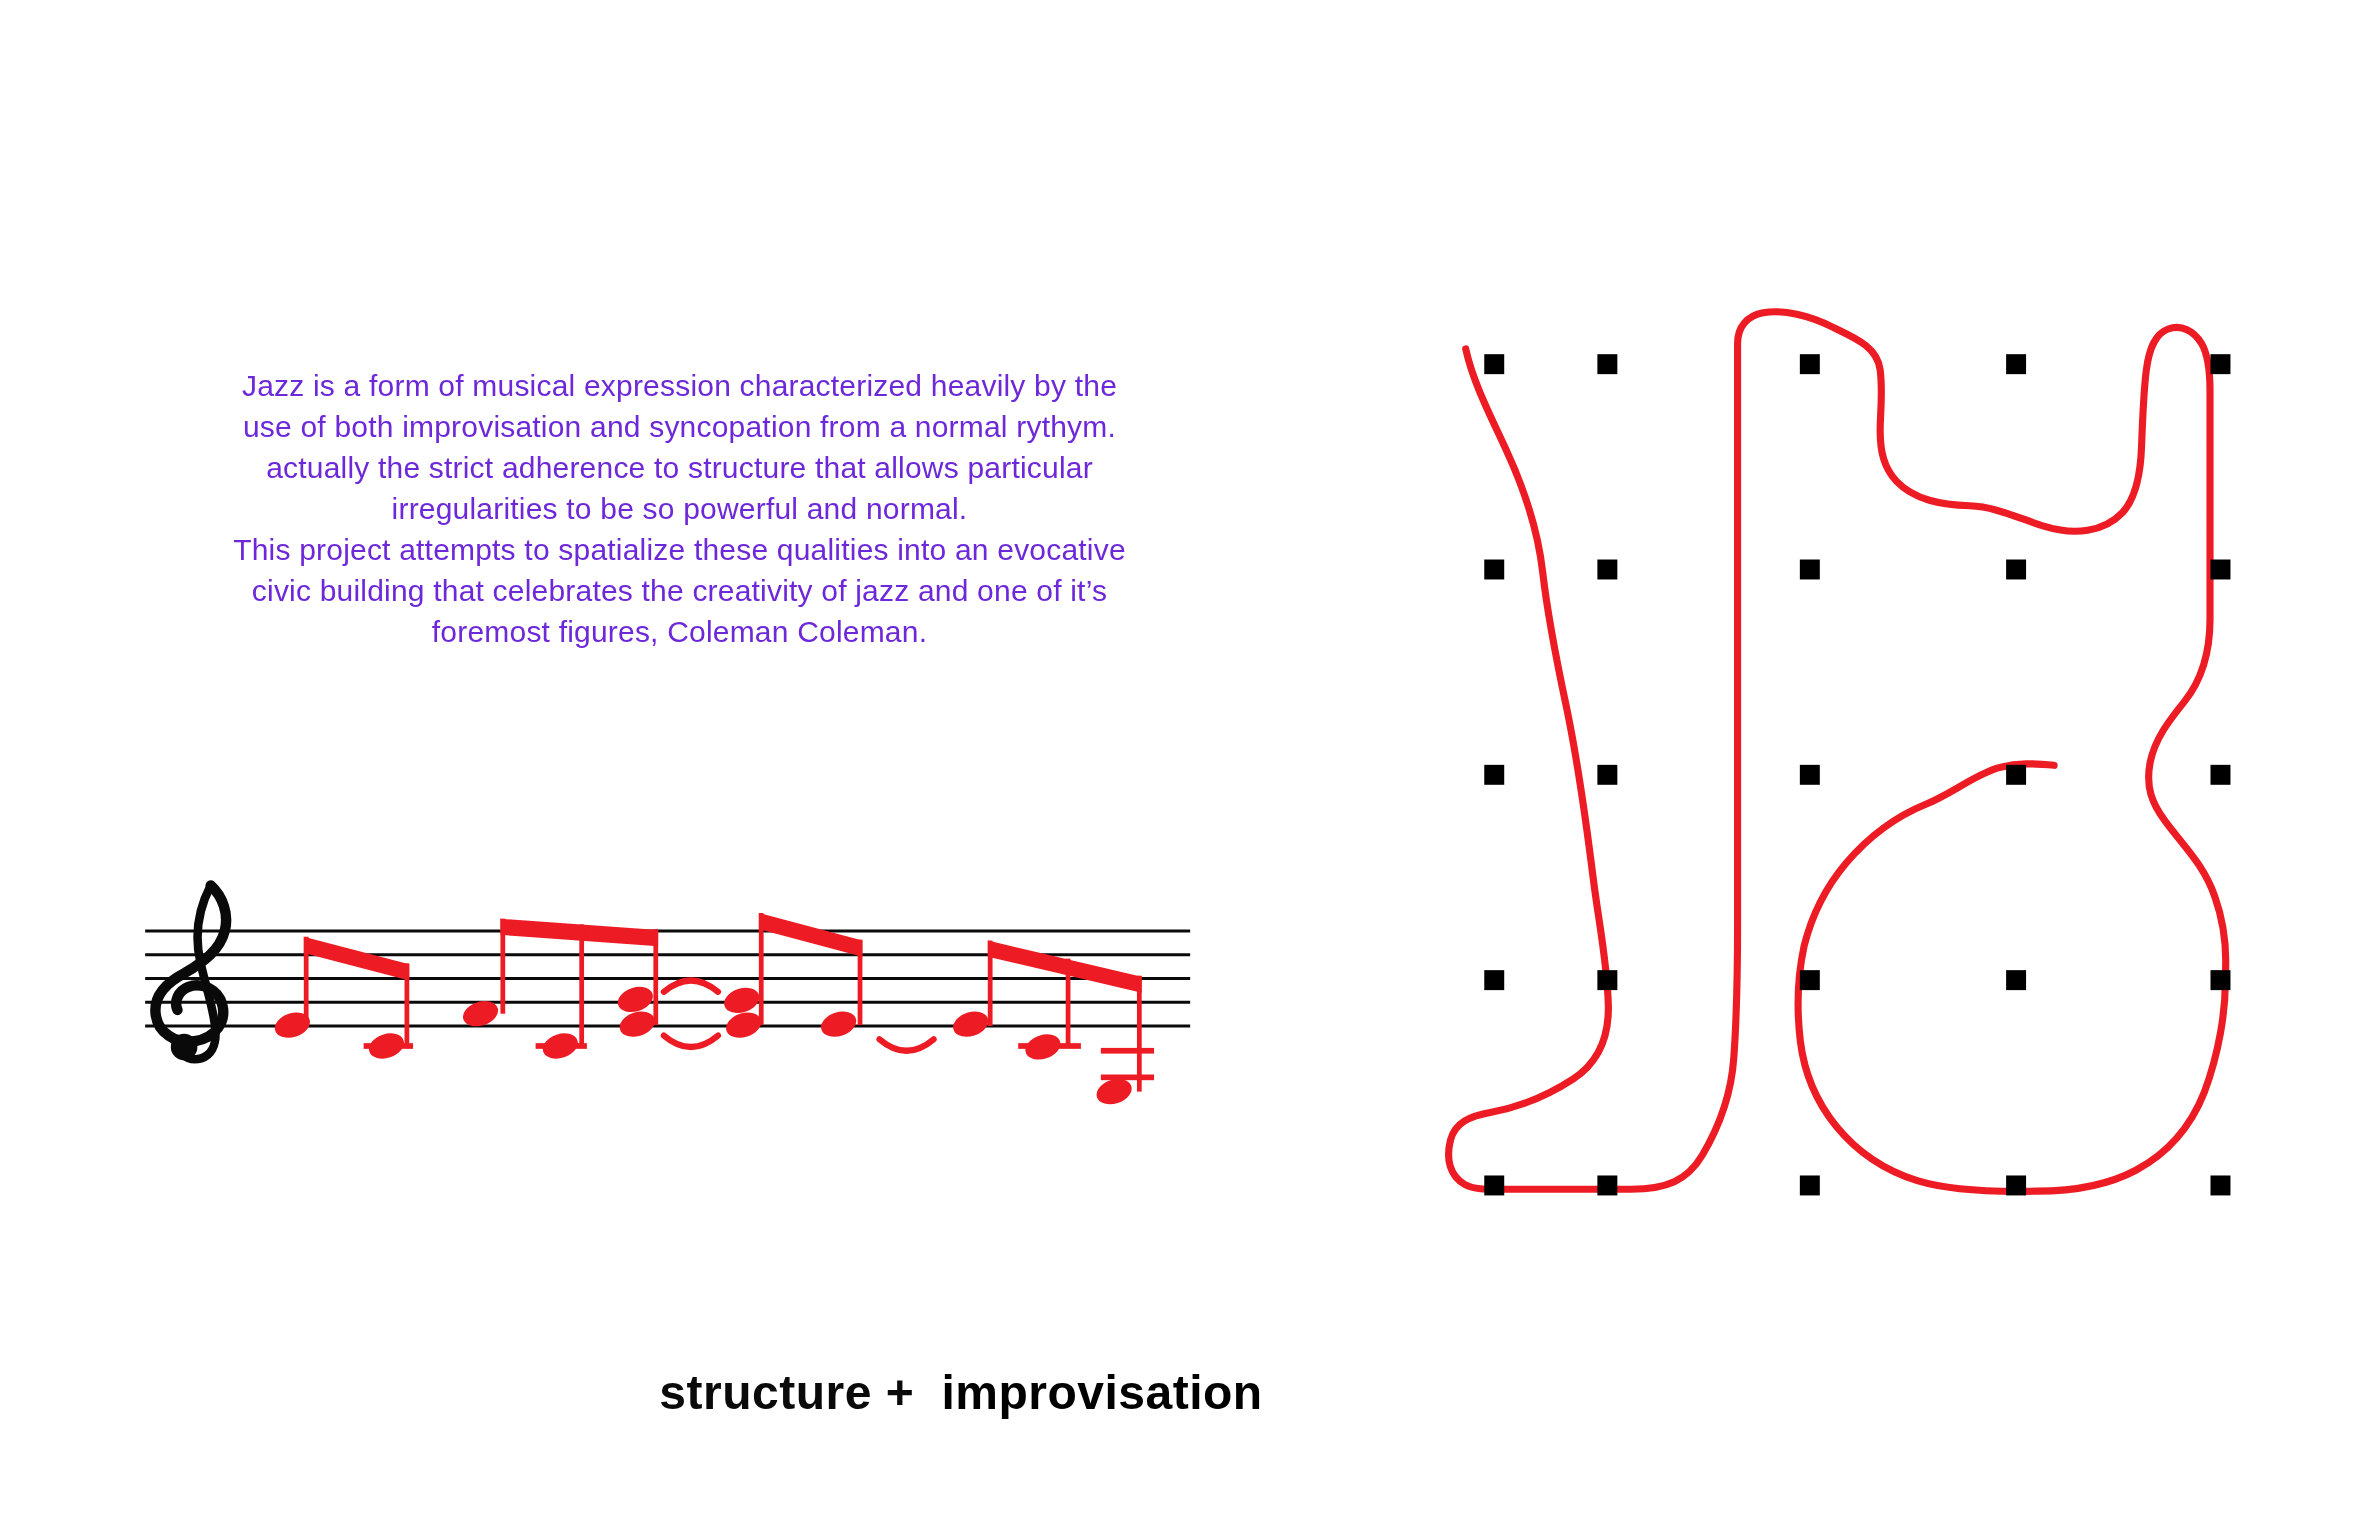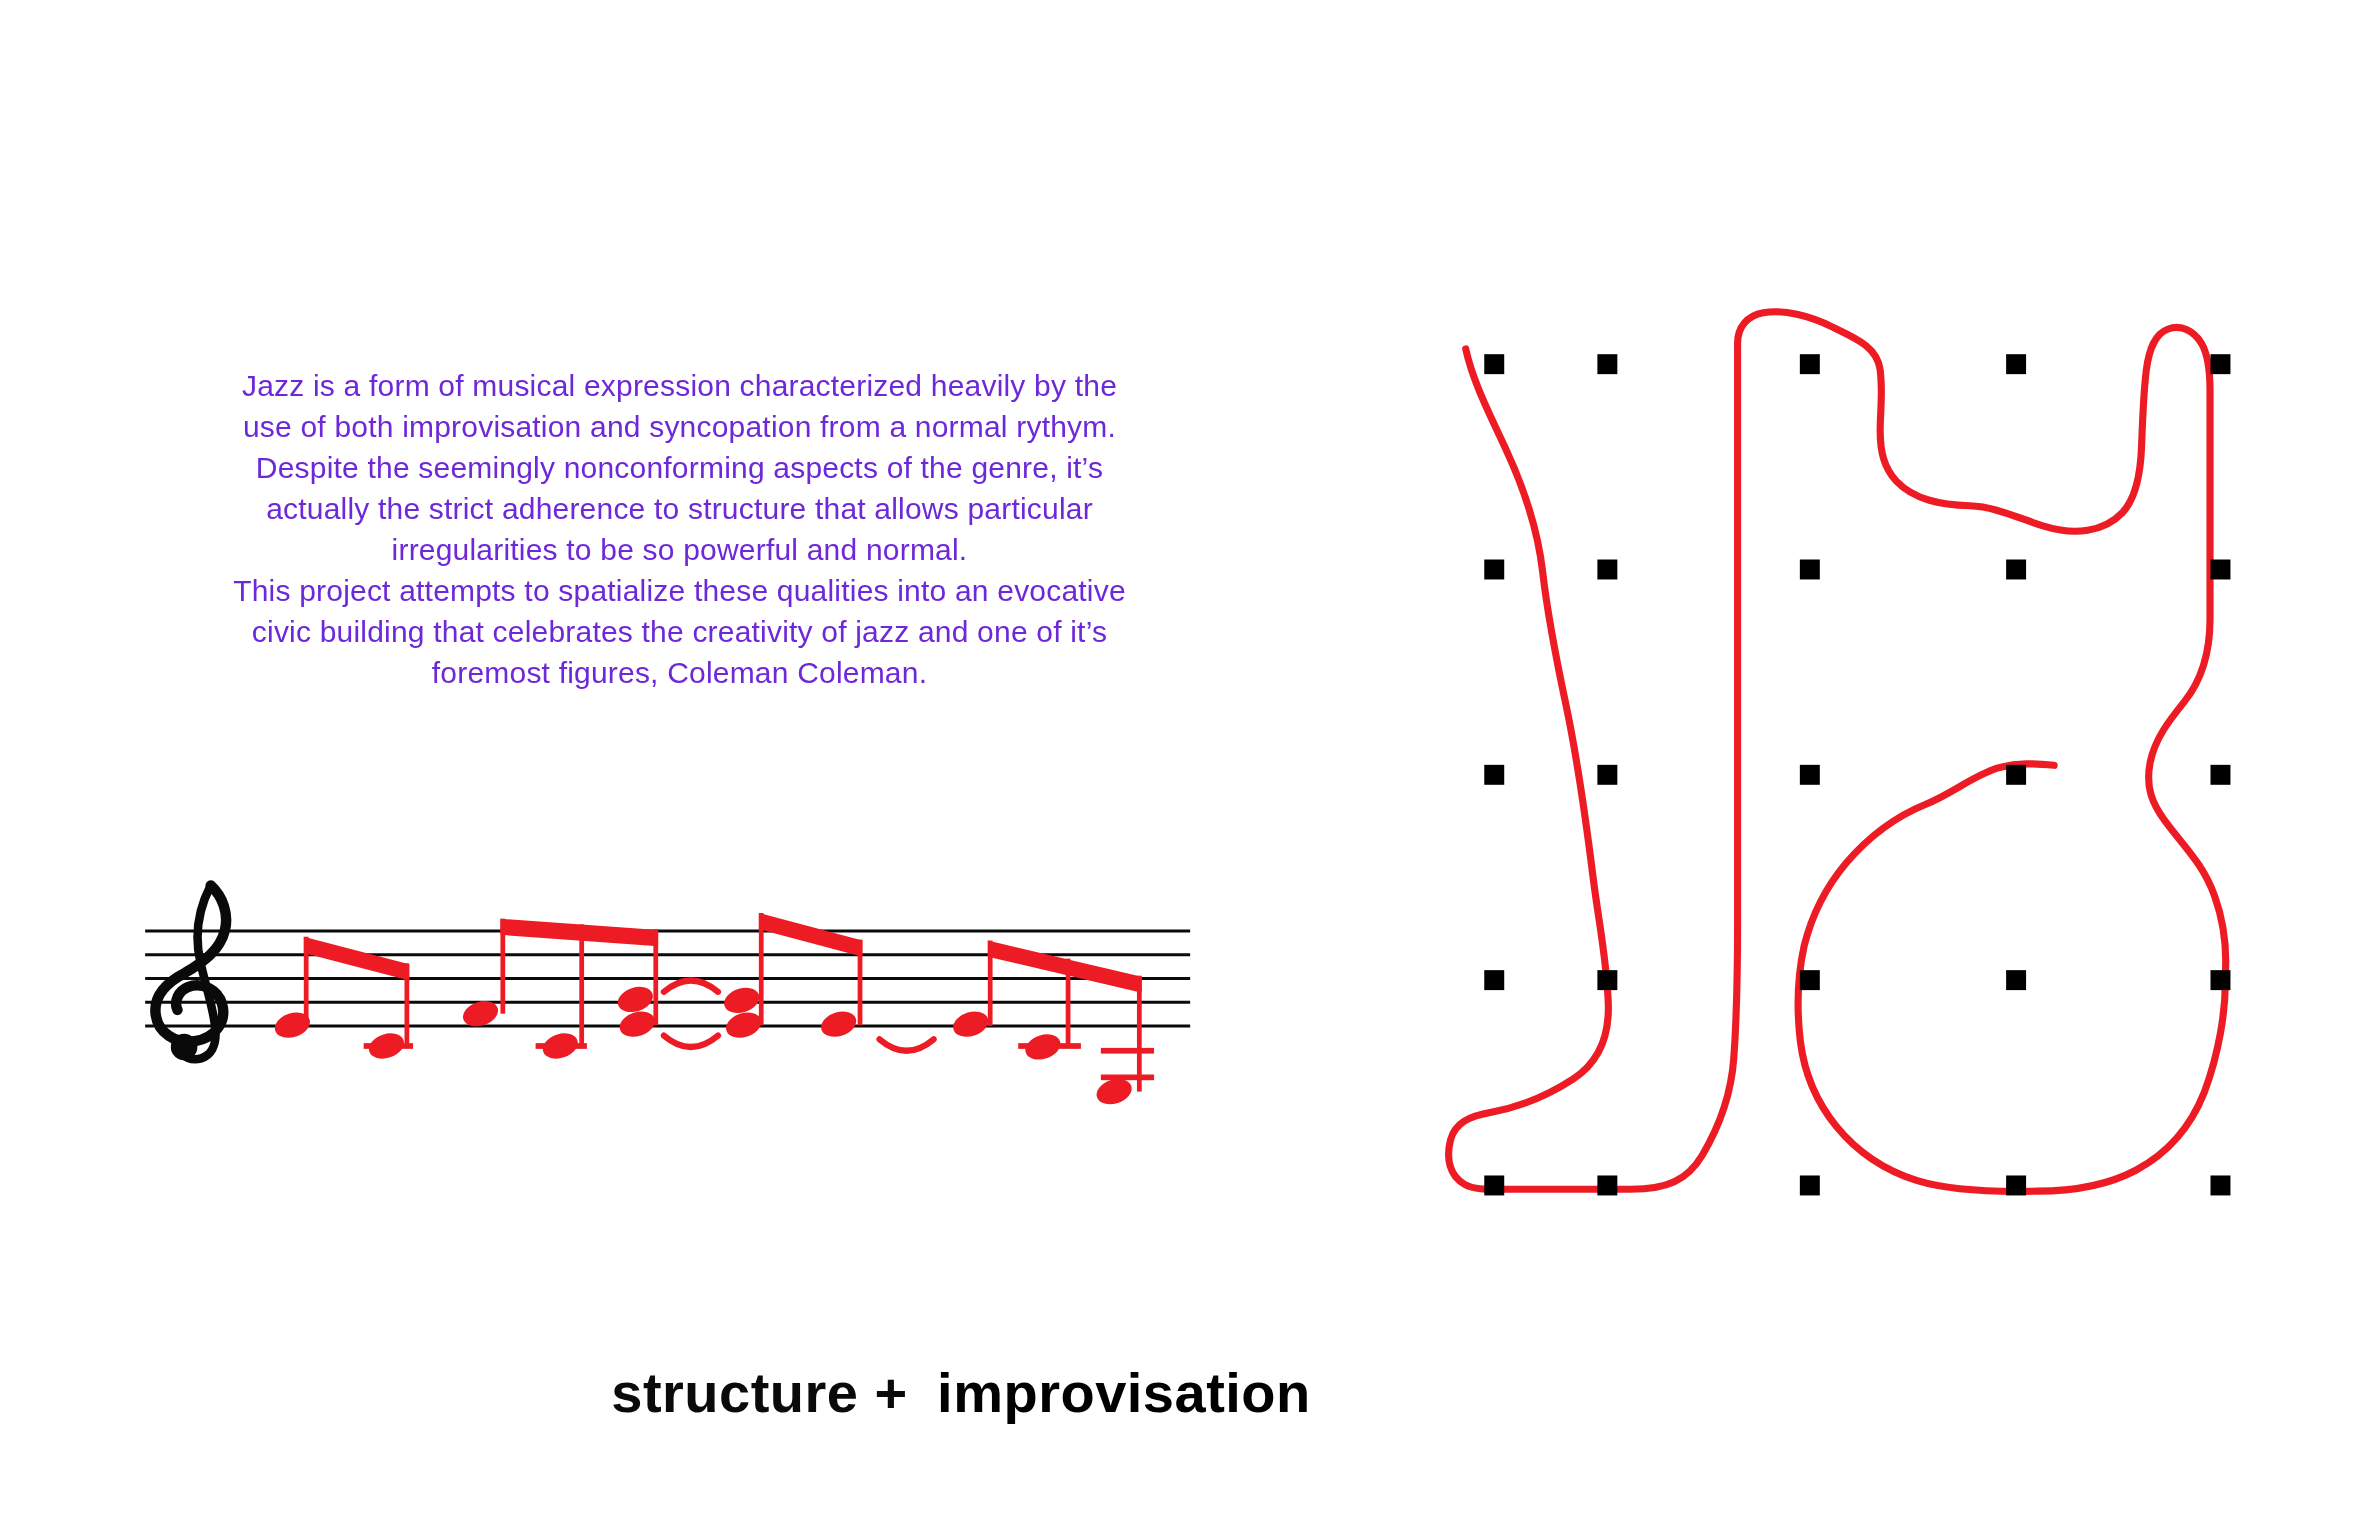--- a/index.html
+++ b/index.html
@@ -13,34 +13,33 @@
   .intro{
     position:absolute;left:147px;top:365px;width:1065px;
     font-size:30px;line-height:41px;text-align:center;color:#6d28d9;
     letter-spacing:0.2px;
   }
   .intro .para2{}
   .music-svg{position:absolute;left:133px;top:856px;}
   .grid-svg{position:absolute;left:1422px;top:281px;}
   .caption{
     position:absolute;left:0;top:1366px;width:1922px;
-    text-align:center;font-size:56px;line-height:53px;font-weight:bold;
+    text-align:center;font-size:48px;line-height:53px;font-weight:bold;
     letter-spacing:0.5px;
   }
   .caption .black-part{color:#0a0a0a;}
   .caption .red-part{margin-left:13.3px;}
 </style>
 </head>
 <body>
 
 <div class="intro">
   <div class="para1">
       <div>Jazz is a form of musical expression characterized heavily by the</div>
       <div>use of both improvisation and syncopation from a normal rythym.</div>
-      <div>Despite the seemingly nonconforming aspects of the genre, it’s</div>
       <div>actually the strict adherence to structure that allows particular</div>
       <div>irregularities to be so powerful and normal.</div>
     </div>
   <div class="para2">
       <div>This project attempts to spatialize these qualities into an evocative</div>
       <div>civic building that celebrates the creativity of jazz and one of it’s</div>
       <div>foremost figures, Coleman Coleman.</div>
     </div>
 </div>
 

